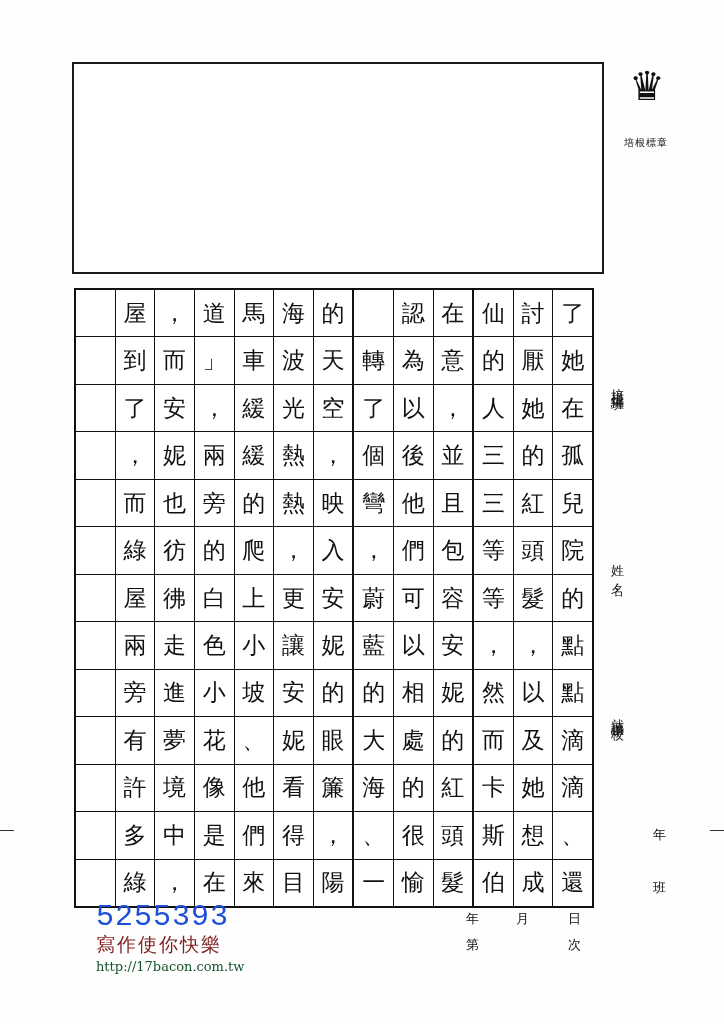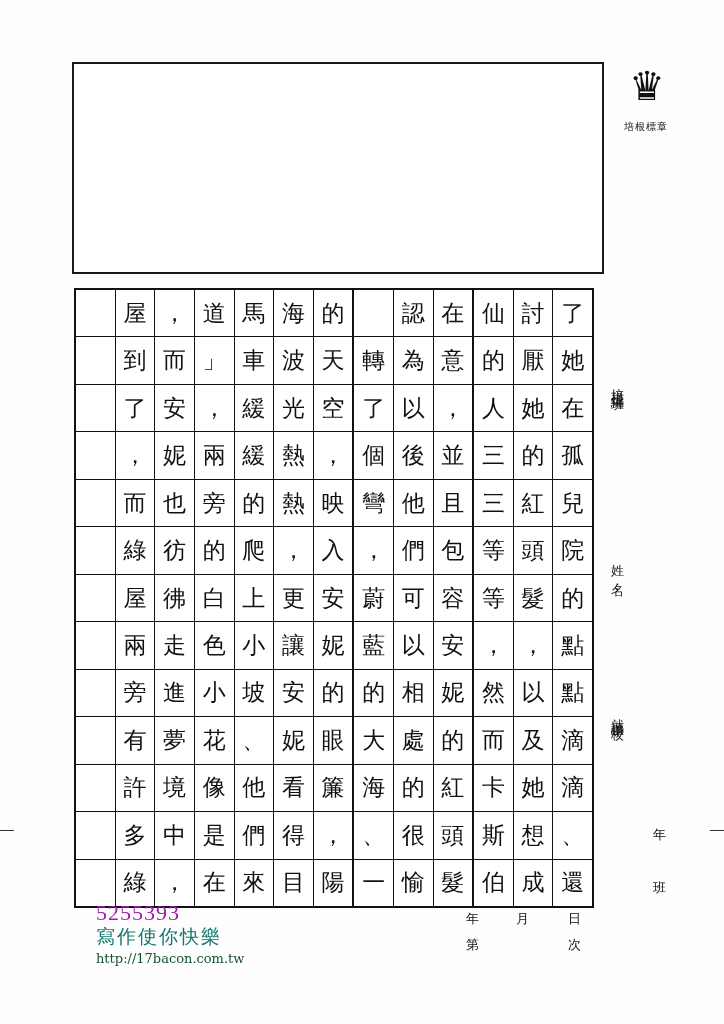--- a/index.html
+++ b/index.html
@@ -41,21 +41,21 @@
     width: 92px;
     text-align: center;
   }
   .stamp-glyph {
     font-size: 40px;
     line-height: 48px;
     color: #111;
     letter-spacing: -2px;
   }
   .stamp-label {
-    margin-top: 10px;
+    margin-top: 26px;
     font-size: 10px;
     letter-spacing: 1px;
     font-family: "DejaVu Sans", sans-serif;
     color: #111;
   }
 
   
   .meta-col {
     position: absolute;
     left: 604px;
@@ -144,30 +144,30 @@
   .bm-ci     { left: 116px; top: 30px; }
 
   
   .footer {
     position: absolute;
     left: 96px;
     top: 900px;
     width: 300px;
   }
   .footer-num {
-    font-size: 22px;
+    font-size: 30px;
     letter-spacing: 1px;
-    color: #a21caf;
-    font-family: Liberation Serif, serif;
+    color: #1d4ed8;
+    font-family: Liberation Mono, monospace;
   }
   .footer-slogan {
     font-size: 19px;
     letter-spacing: 2px;
     margin-top: -2px;
-    color: #0f766e;
+    color: #7f1d1d;
     font-family: "DejaVu Sans", sans-serif;
   }
   .footer-url {
     font-size: 13px;
     margin-top: 1px;
     color: #14532d;
     font-family: "DejaVu Serif", serif;
   }
 
   

